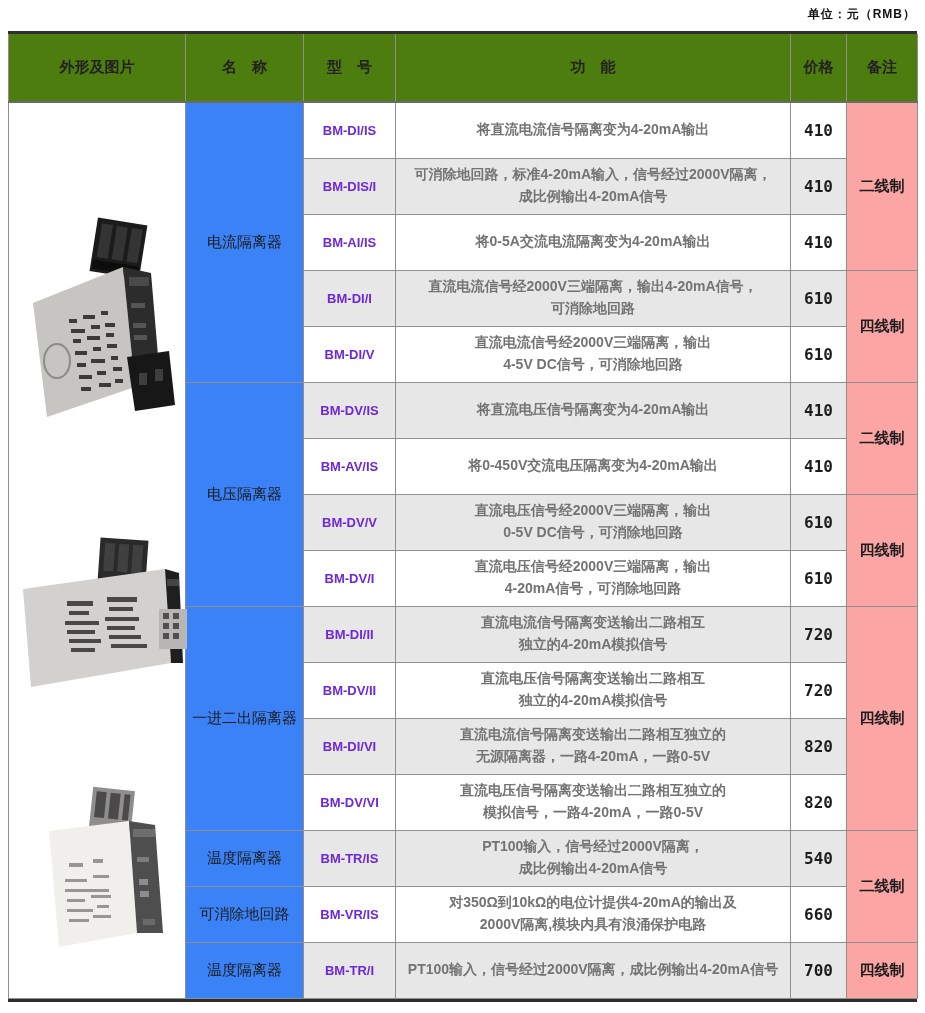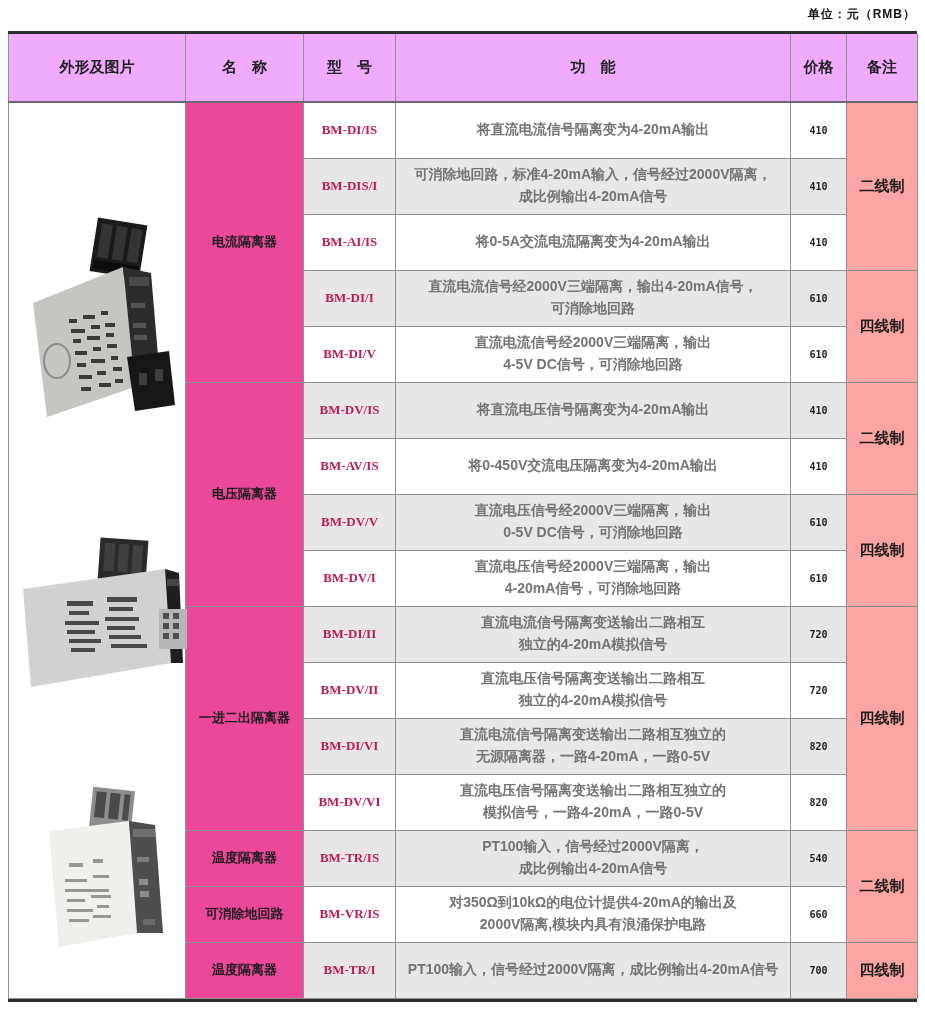--- a/index.html
+++ b/index.html
@@ -4,26 +4,26 @@
 <style>
   html,body{margin:0;padding:0;background:#ffffff;}
   body{width:925px;height:1013px;font-family:"Liberation Sans","DejaVu Sans",sans-serif;color:#1c1c1c;}
   .page{position:relative;width:925px;height:1013px;background:#fff;overflow:hidden;}
   .unit-label{position:absolute;top:6px;right:9px;font-size:12px;font-weight:bold;color:#111;letter-spacing:1px;}
   .tablewrap{position:absolute;left:8px;top:31px;width:909px;border-top:3px solid #2e2e2e;border-bottom:3px solid #2e2e2e;}
   table{width:909px;border-collapse:collapse;table-layout:fixed;}
   td,th{border:1px solid #8f8f8f;text-align:center;vertical-align:middle;padding:0 3px;box-sizing:border-box;}
   thead tr{height:68px;}
   tbody tr{height:56px;}
-  th{background:#f0abfc;font-size:15px;font-weight:bold;color:#222;border-top:none;border-bottom:2px solid #6a6a6a;}
+  th{background:#4d7c0f;font-size:15px;font-weight:bold;color:#222;border-top:none;border-bottom:2px solid #6a6a6a;}
   .shade{background:#e7e7e7;}
-  .name-cell{font-size:13px;font-weight:bold;background:#ec4899;}
-  .model-cell{font-size:13px;font-family:Liberation Serif, serif;font-weight:bold;letter-spacing:0px;color:#be185d;margin-top:28px;}
+  .name-cell{font-size:15px;font-weight:normal;background:#3b82f6;}
+  .model-cell{font-size:13px;font-family:Liberation Sans, sans-serif;font-weight:bold;letter-spacing:0px;color:#6d28d9;margin-top:28px;}
   .func-cell{font-size:14px;font-weight:bold;white-space:pre-line;line-height:1.55;color:#737373;}
-  .price-cell{font-size:10px;font-family:"DejaVu Sans Mono","Liberation Mono",monospace;font-weight:bold;}
+  .price-cell{font-size:16px;font-family:"DejaVu Sans Mono","Liberation Mono",monospace;font-weight:bold;}
   .remark-cell{font-size:15px;font-weight:bold;background:#fca5a5;}
   .photos-cell{background:#fff;position:relative;padding:0;}
   .photo{position:absolute;}
   .photo-1{left:12px;top:108px;}
   .photo-2{left:6px;top:432px;}
   .photo-3{left:26px;top:680px;}
 </style>
 </head>
 <body>
 

